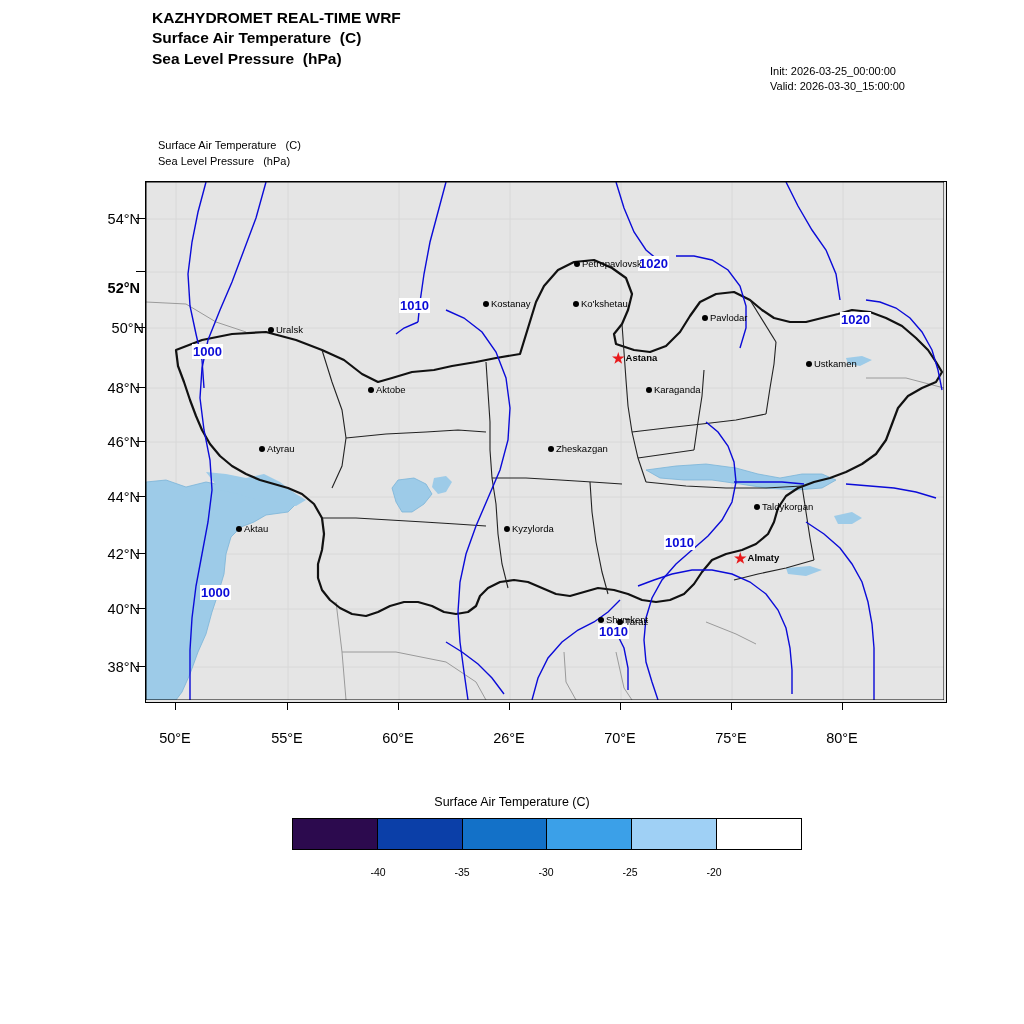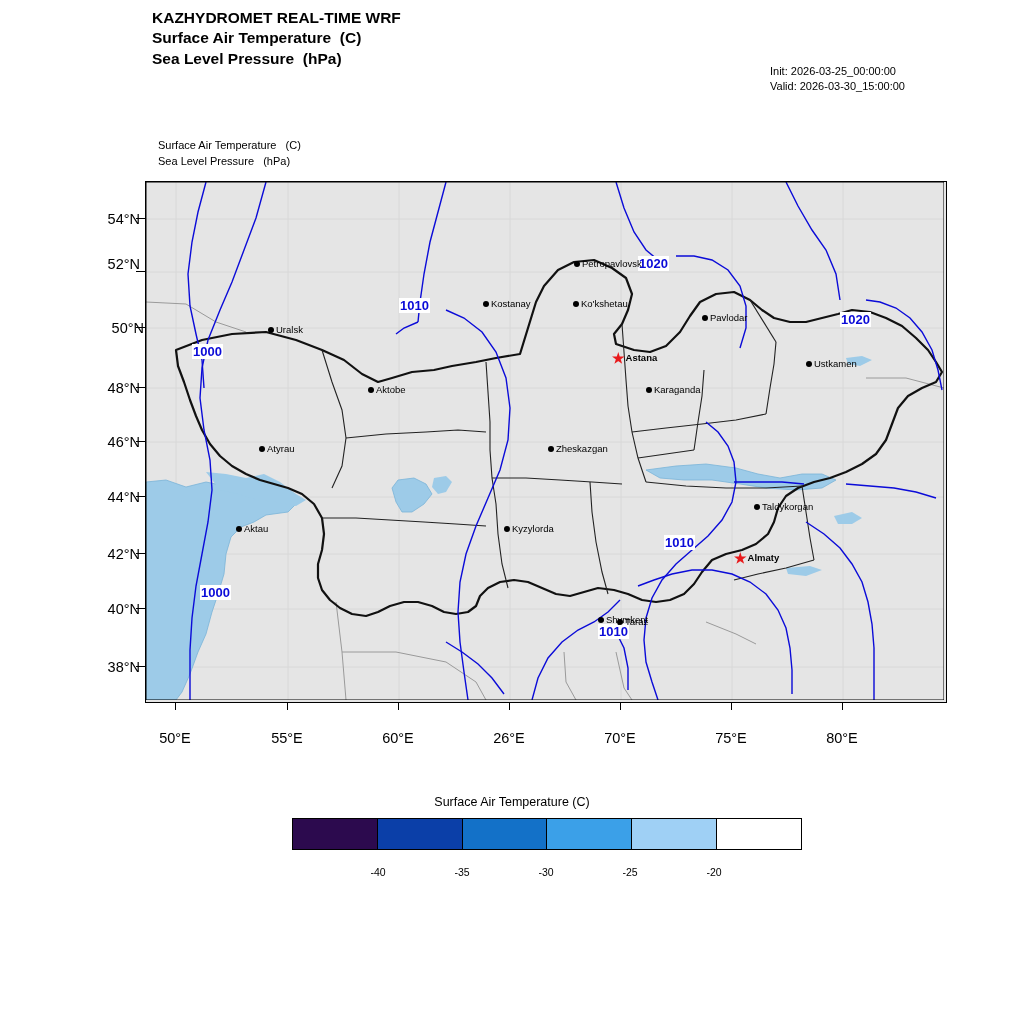--- a/index.html
+++ b/index.html
@@ -75,21 +75,21 @@
   <div>Init: 2026-03-25_00:00:00</div>
   <div>Valid: 2026-03-30_15:00:00</div>
 </div>
 
 <div class="abs" id="map-caption">
   <div>Surface Air Temperature   (C)</div>
   <div>Sea Level Pressure   (hPa)</div>
 </div>
 
 <div class="abs lat-label" style="left:80px;top:211px;">54°N</div>
-<div class="abs lat-label" style="left:80px;top:256px;">52°N</div>
+<div class="abs lat-label" style="left:80px;top:280px;font-weight:bold;">52°N</div>
 <div class="abs lat-label" style="left:84px;top:320px;">50°N</div>
 <div class="abs lat-label" style="left:80px;top:380px;">48°N</div>
 <div class="abs lat-label" style="left:80px;top:434px;">46°N</div>
 <div class="abs lat-label" style="left:80px;top:489px;">44°N</div>
 <div class="abs lat-label" style="left:80px;top:546px;">42°N</div>
 <div class="abs lat-label" style="left:80px;top:601px;">40°N</div>
 <div class="abs lat-label" style="left:80px;top:659px;">38°N</div>
 
 <div class="abs tick" style="left:136px;top:218px;width:9px;height:1px;"></div>
 <div class="abs tick" style="left:136px;top:271px;width:9px;height:1px;"></div>

